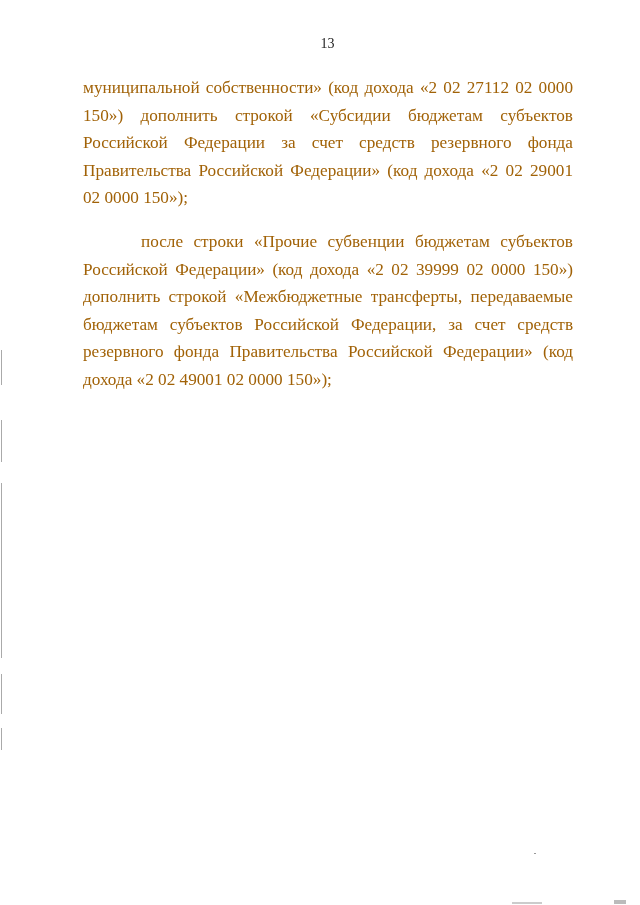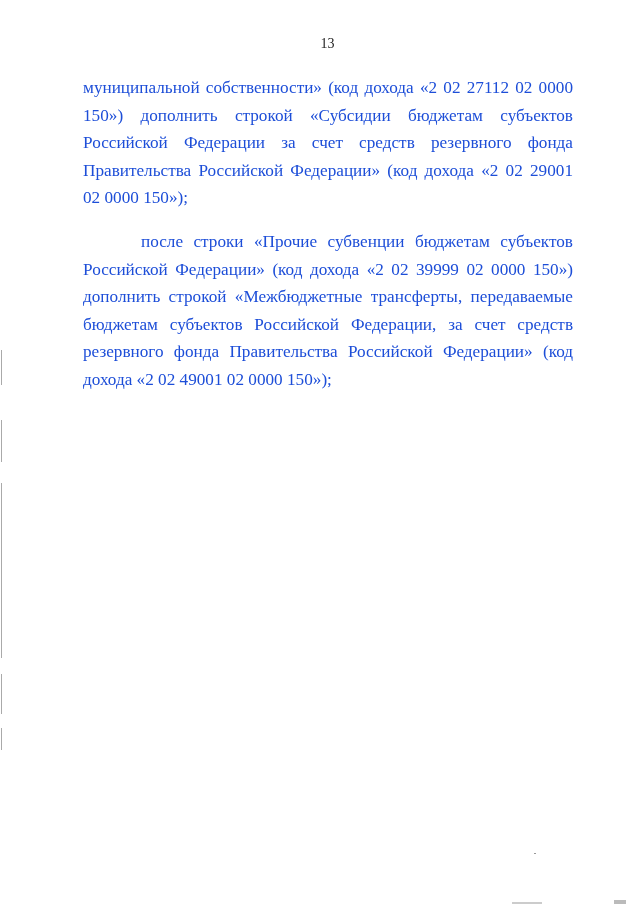--- a/index.html
+++ b/index.html
@@ -5,21 +5,21 @@
     html, body { margin: 0; padding: 0; background: #ffffff; }
     body { width: 640px; height: 905px; position: relative; overflow: hidden; }
     .page { position: absolute; left: 0; top: 0; width: 640px; height: 905px; background: #fff; padding-left: 32px; }
     .page-number {
       position: absolute; left: 0; top: 36px; width: 655px; text-align: center;
       font-family: "Liberation Serif", serif; font-size: 14px; color: #222;
     }
     .body-text {
       position: absolute; left: 83px; top: 74px; width: 490px;
       font-family: "Liberation Serif", serif; font-size: 17.2px; line-height: 27.6px;
-      color: #1d4ed8; text-align: justify;
+      color: #a16207; text-align: justify;
     }
     .para { margin: 0; }
     .para.indent { text-indent: 58px; margin-top: 16px; }
     .scan-edge {
       position: absolute; left: 1px; width: 1px; background: #aaa;
     }
     .artifact { position: absolute; background: #999; }
   </style>
 </head>
 <body>

